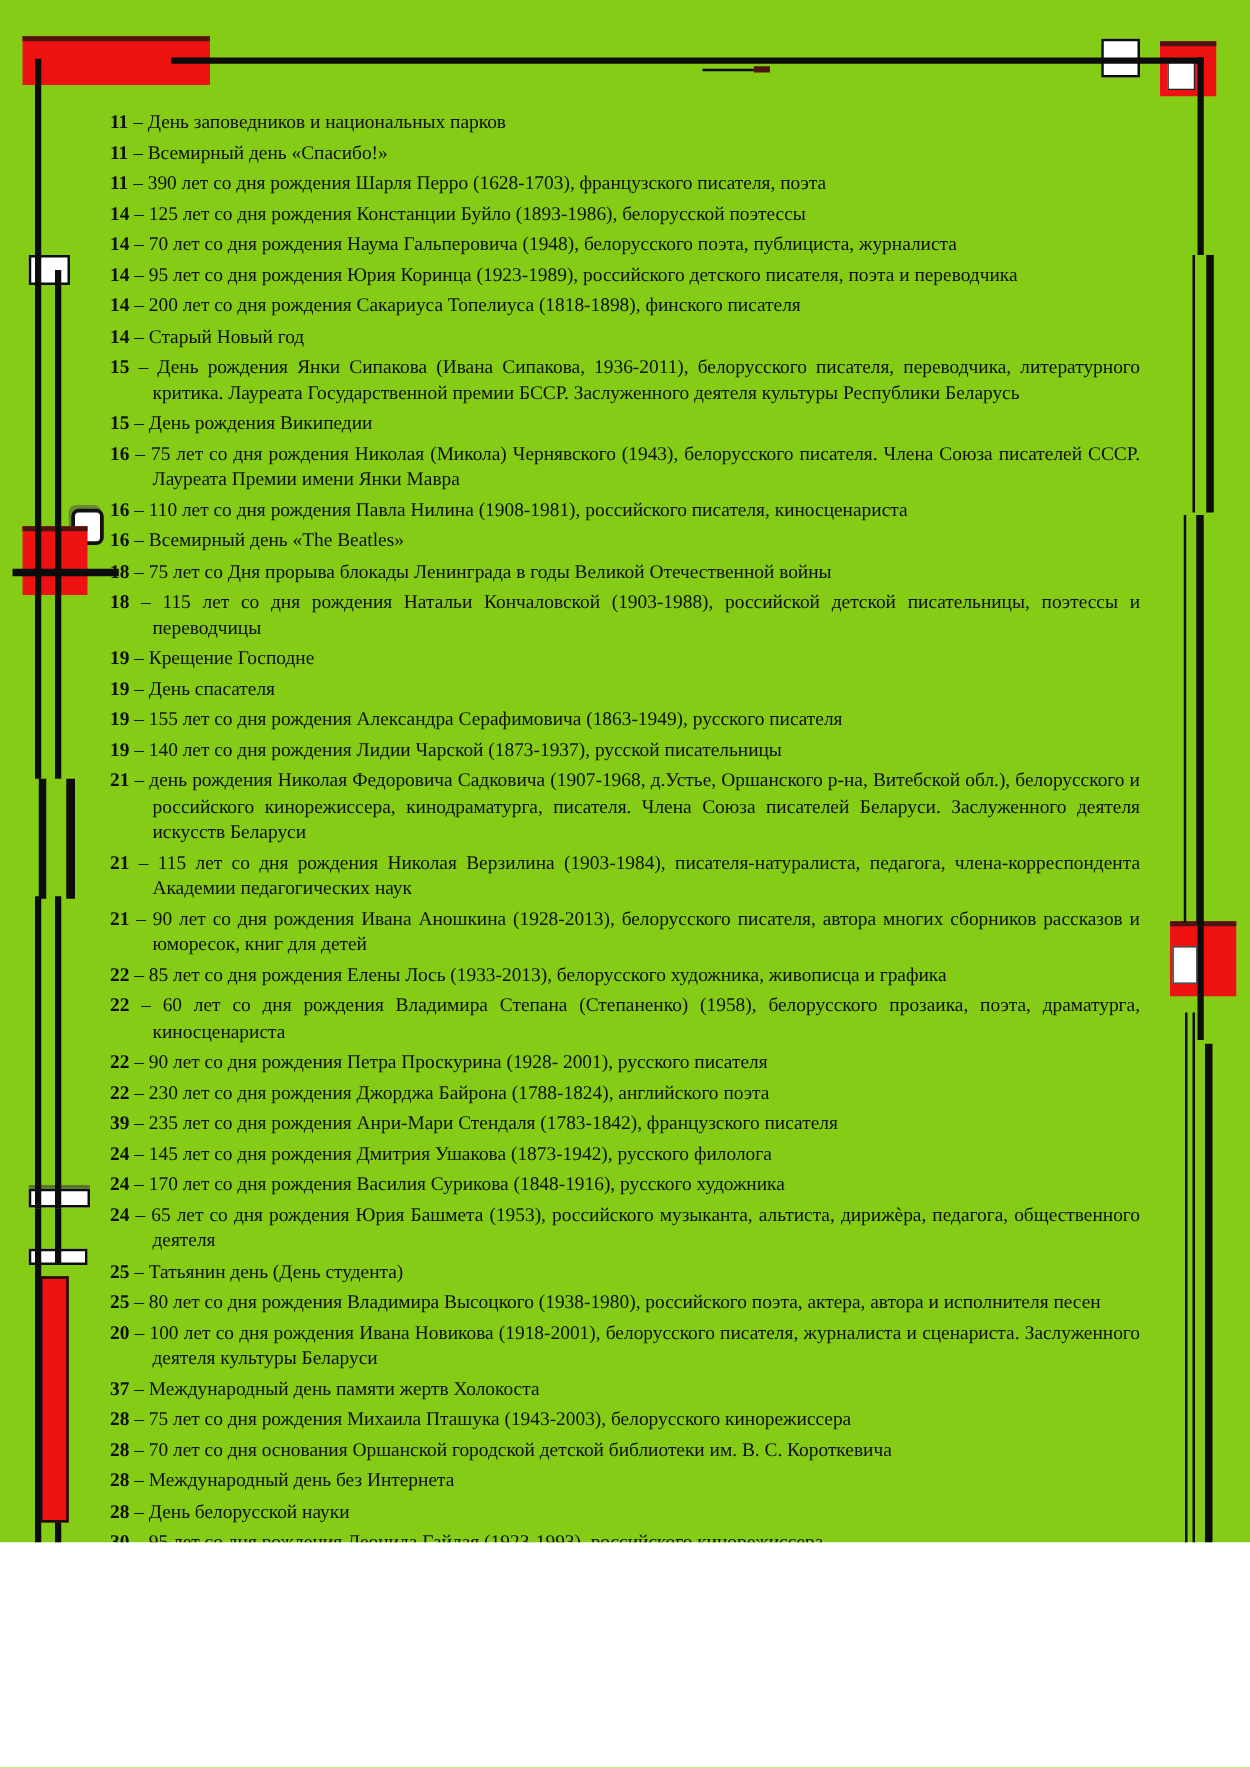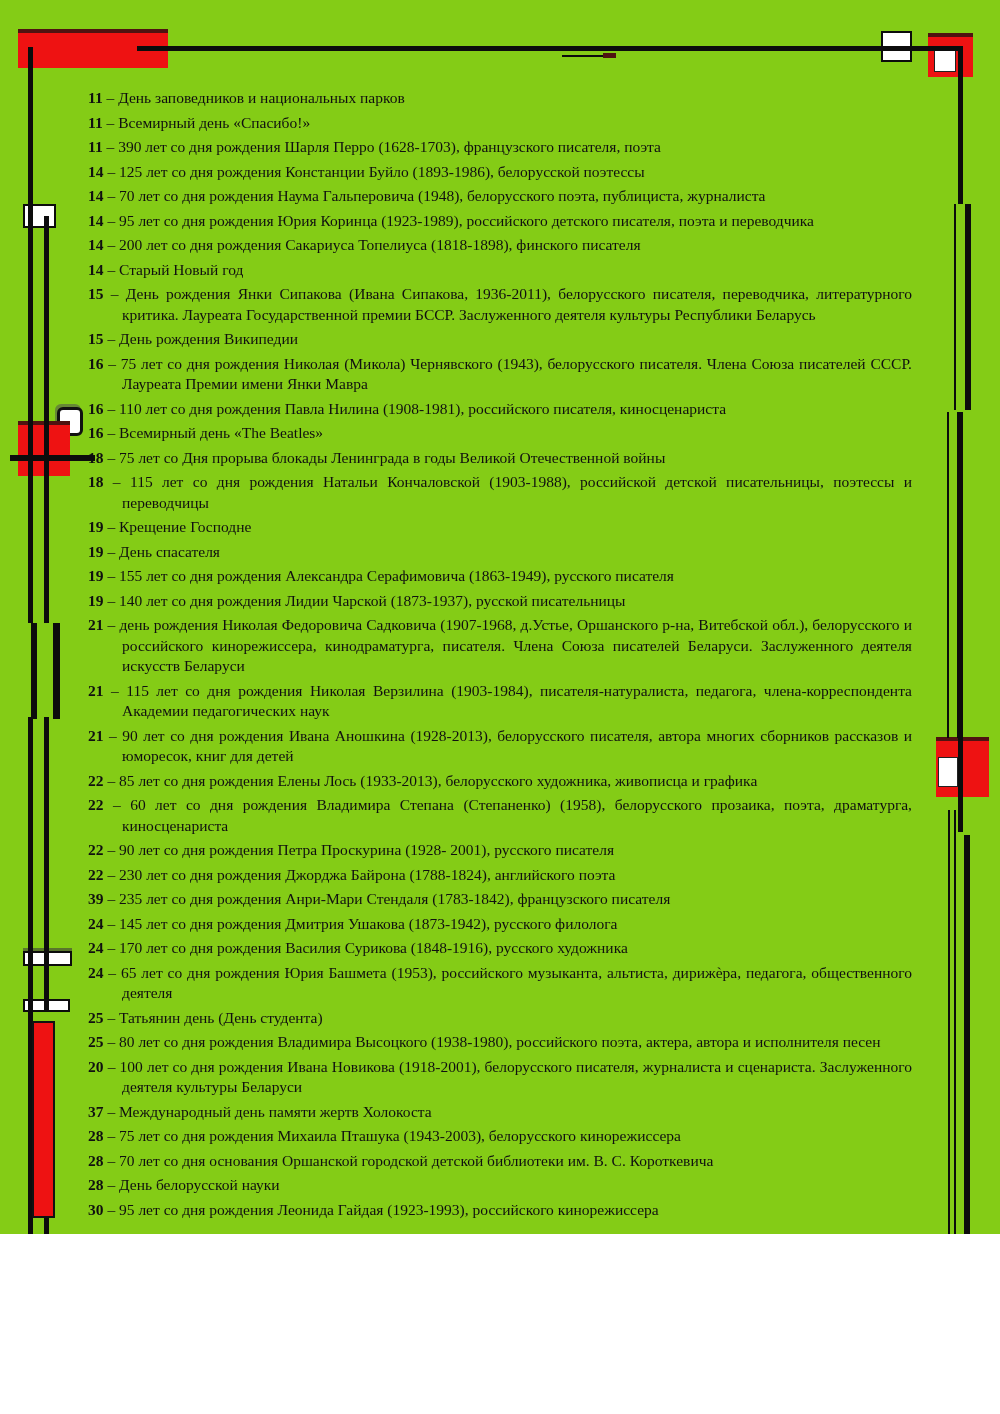--- a/index.html
+++ b/index.html
@@ -112,17 +112,18 @@
       <p class="entry"><b>39</b> – 235 лет со дня рождения Анри-Мари Стендаля (1783-1842), французского писателя</p>
       <p class="entry"><b>24</b> – 145 лет со дня рождения Дмитрия Ушакова (1873-1942), русского филолога</p>
       <p class="entry"><b>24</b> – 170 лет со дня рождения Василия Сурикова (1848-1916), русского художника</p>
       <p class="entry"><b>24</b> – 65 лет со дня рождения Юрия Башмета (1953), российского музыканта, альтиста, дирижѐра, педагога, общественного деятеля</p>
       <p class="entry"><b>25</b> – Татьянин день (День студента)</p>
       <p class="entry"><b>25</b> – 80 лет со дня рождения Владимира Высоцкого (1938-1980), российского поэта, актера, автора и исполнителя песен</p>
       <p class="entry"><b>20</b> – 100 лет со дня рождения Ивана Новикова (1918-2001), белорусского писателя, журналиста и сценариста. Заслуженного деятеля культуры Беларуси</p>
       <p class="entry"><b>37</b> – Международный день памяти жертв Холокоста</p>
       <p class="entry"><b>28</b> – 75 лет со дня рождения Михаила Пташука (1943-2003), белорусского кинорежиссера</p>
       <p class="entry"><b>28</b> – 70 лет со дня основания Оршанской городской детской библиотеки им. В. С. Короткевича</p>
+      <p class="entry"><b>28</b> – Международный день без Интернета</p>
       <p class="entry"><b>28</b> – День белорусской науки</p>
       <p class="entry"><b>30</b> – 95 лет со дня рождения Леонида Гайдая (1923-1993), российского кинорежиссера</p>
     </div>
 
 </div>
 
 </body></html>

